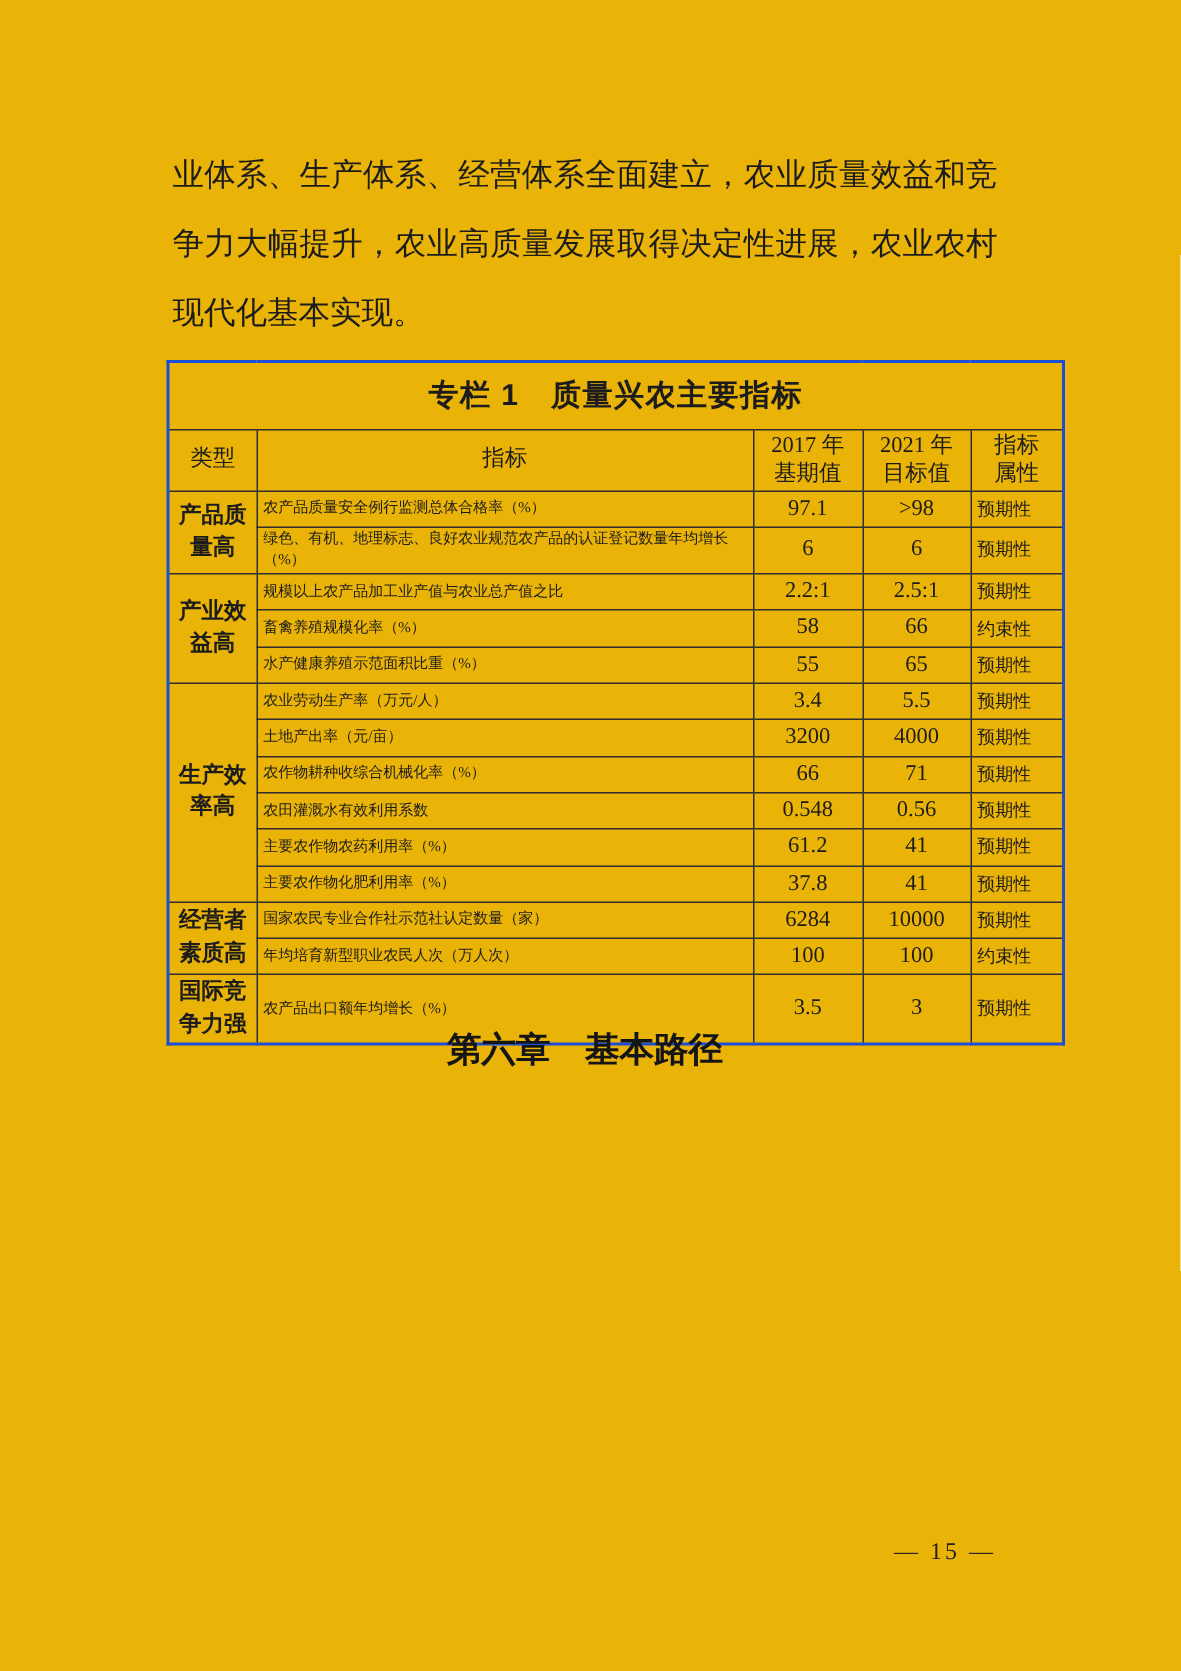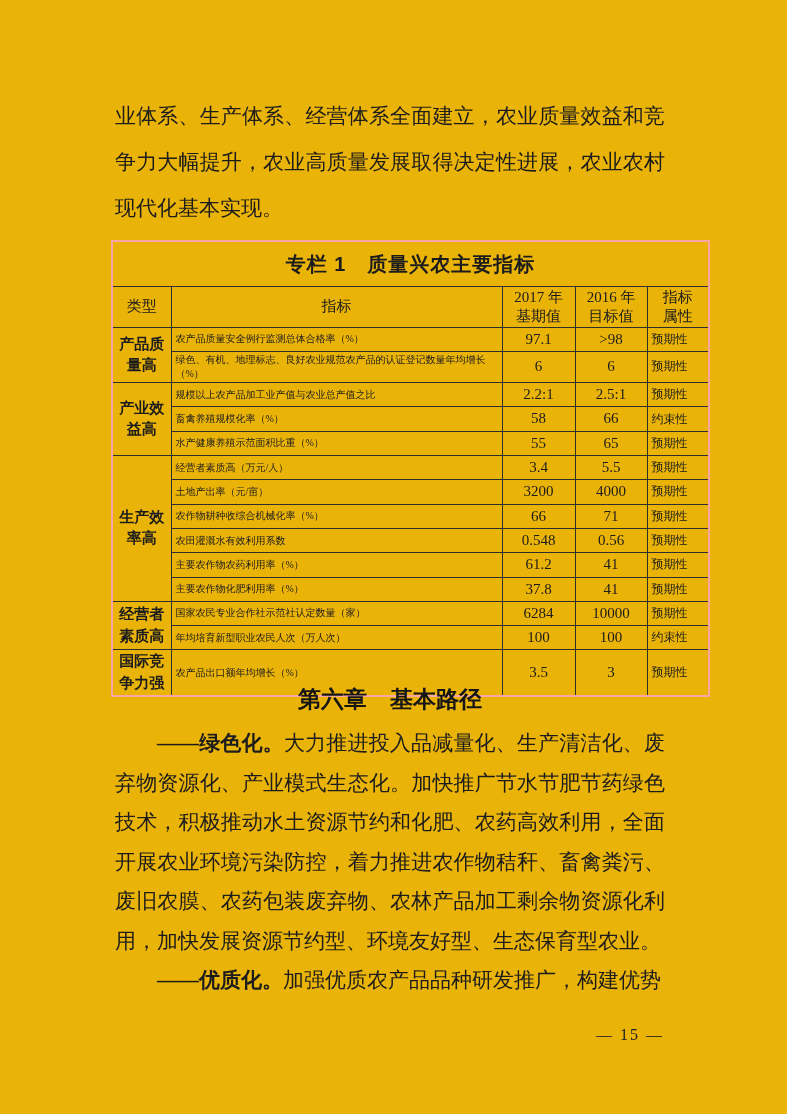--- a/index.html
+++ b/index.html
@@ -34,21 +34,21 @@
     font-size:23px;
     line-height:30px;
     color:#151515;
   }
   
   .tbl-wrap{position:absolute;left:111px;top:240px;}
   table.indicator-table{
     border-collapse:collapse;
     table-layout:fixed;
     width:597px;
-    border:2px solid #fca5a5;
+    border:2px solid #1d4ed8;
     font-size:14px;
     color:#1c1c1c;
     padding-left:42px;
   }
   table.indicator-table td{
     border:1px solid #2e2e2e;
     vertical-align:middle;
     padding:1px 4px;
     line-height:1.42;
   }
@@ -109,21 +109,21 @@
           <col style="width:62px">
       </colgroup>
       <tbody>
         <tr>
           <td class="title-cell" colspan="5">专栏 1　质量兴农主要指标</td>
         </tr>
         <tr class="hdr">
           <td>类型</td>
           <td>指标</td>
           <td><span>2017 年</span><br><span>基期值</span></td>
-          <td><span>2016 年</span><br><span>目标值</span></td>
+          <td><span>2021 年</span><br><span>目标值</span></td>
           <td><span>指标</span><br><span>属性</span></td>
         </tr>
 
       <tr class="data-row">
             <td class="type-cell" rowspan="2">产品质量高</td>
             <td class="ind-cell">农产品质量安全例行监测总体合格率（%）</td>
             <td class="num-cell">97.1</td>
             <td class="num-cell">&gt;98</td>
             <td class="attr-cell">预期性</td>
           </tr>
@@ -147,21 +147,21 @@
             <td class="attr-cell">约束性</td>
           </tr>
           <tr class="data-row">
             <td class="ind-cell">水产健康养殖示范面积比重（%）</td>
             <td class="num-cell">55</td>
             <td class="num-cell">65</td>
             <td class="attr-cell">预期性</td>
           </tr>
           <tr class="data-row">
             <td class="type-cell" rowspan="6">生产效率高</td>
-            <td class="ind-cell">经营者素质高（万元/人）</td>
+            <td class="ind-cell">农业劳动生产率（万元/人）</td>
             <td class="num-cell">3.4</td>
             <td class="num-cell">5.5</td>
             <td class="attr-cell">预期性</td>
           </tr>
           <tr class="data-row">
             <td class="ind-cell">土地产出率（元/亩）</td>
             <td class="num-cell">3200</td>
             <td class="num-cell">4000</td>
             <td class="attr-cell">预期性</td>
           </tr>
@@ -208,20 +208,16 @@
             <td class="num-cell">3.5</td>
             <td class="num-cell">3</td>
             <td class="attr-cell">预期性</td>
           </tr>
         </tbody>
     </table>
   </div>
 
   <div class="chapter-heading">第六章　基本路径</div>
 
-  <div class="bodytext tight" style="top:724px;">
-    <p class="indent"><span class="boldlabel">——绿色化。</span><span>大力推进投入品减量化、生产清洁化、废弃物资源化、产业模式生态化。加快推广节水节肥节药绿色技术，积极推动水土资源节约和化肥、农药高效利用，全面开展农业环境污染防控，着力推进农作物秸秆、畜禽粪污、废旧农膜、农药包装废弃物、农林产品加工剩余物资源化利用，加快发展资源节约型、环境友好型、生态保育型农业。</span></p>
-    <p class="indent"><span class="boldlabel">——优质化。</span><span>加强优质农产品品种研发推广，构建优势</span></p>
-  </div>
 
   <div class="page-number">— 15 —</div>
 
 </div>
 
 </body></html>

